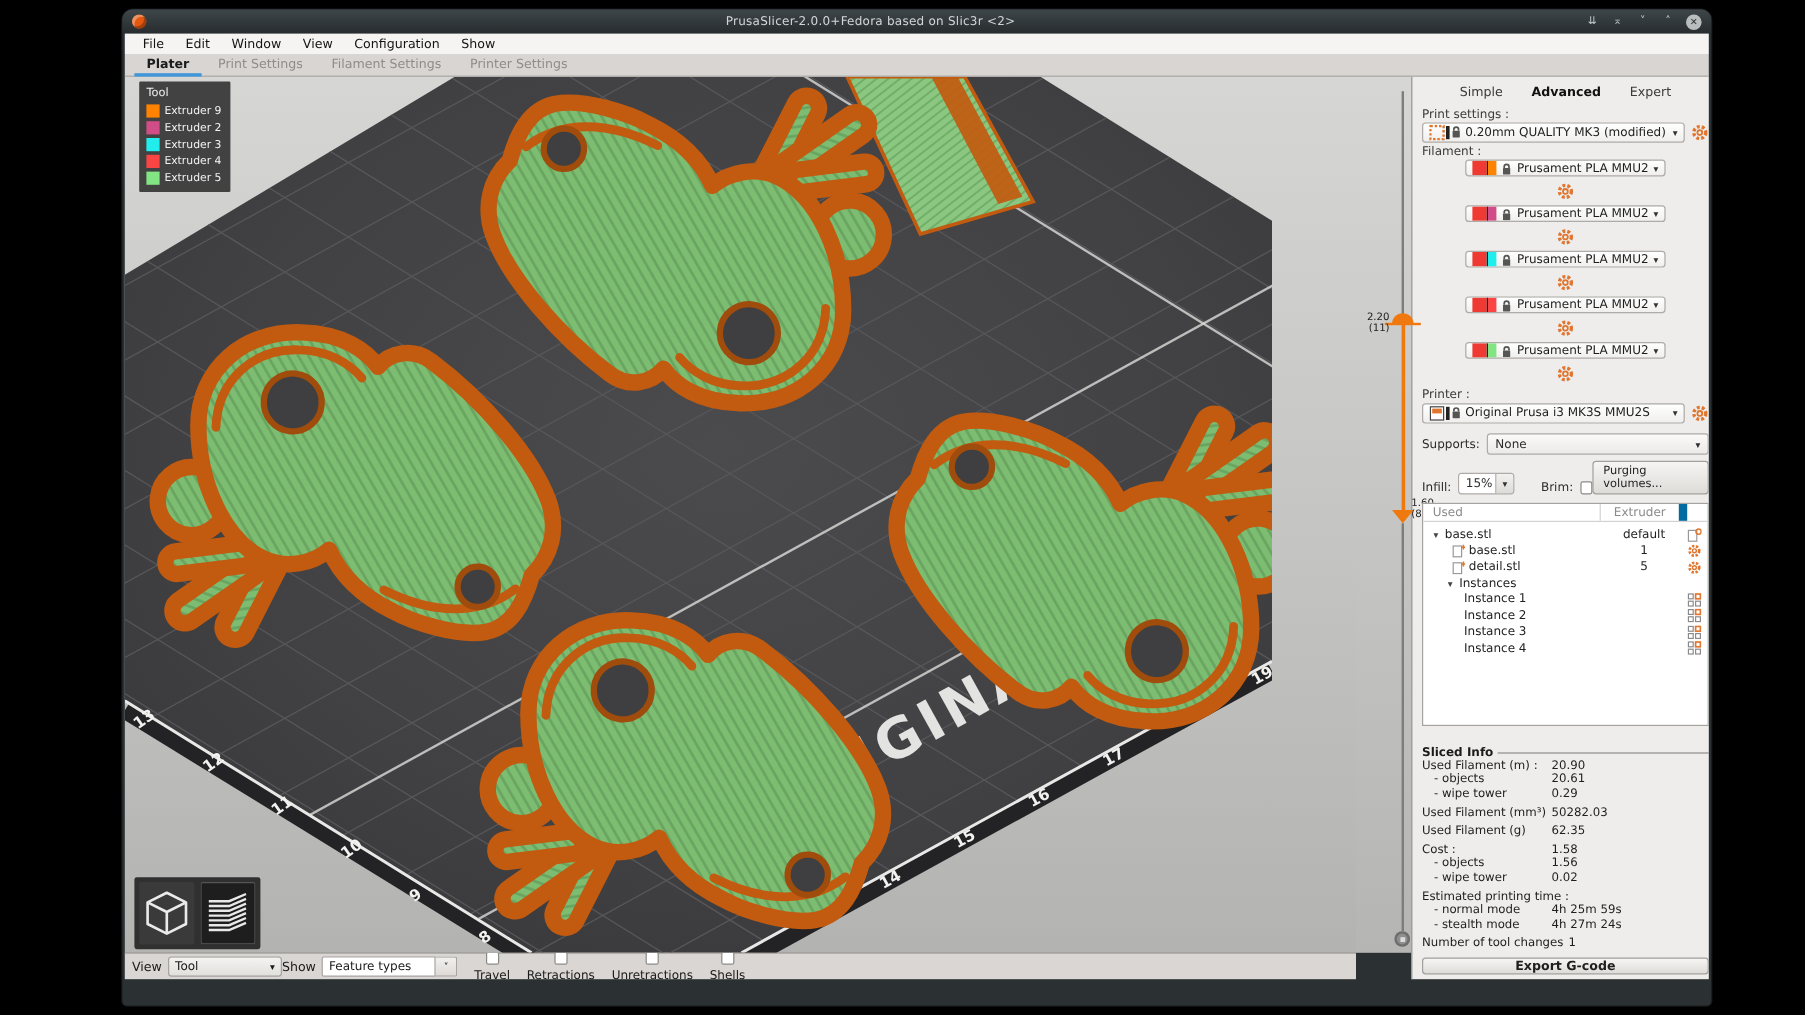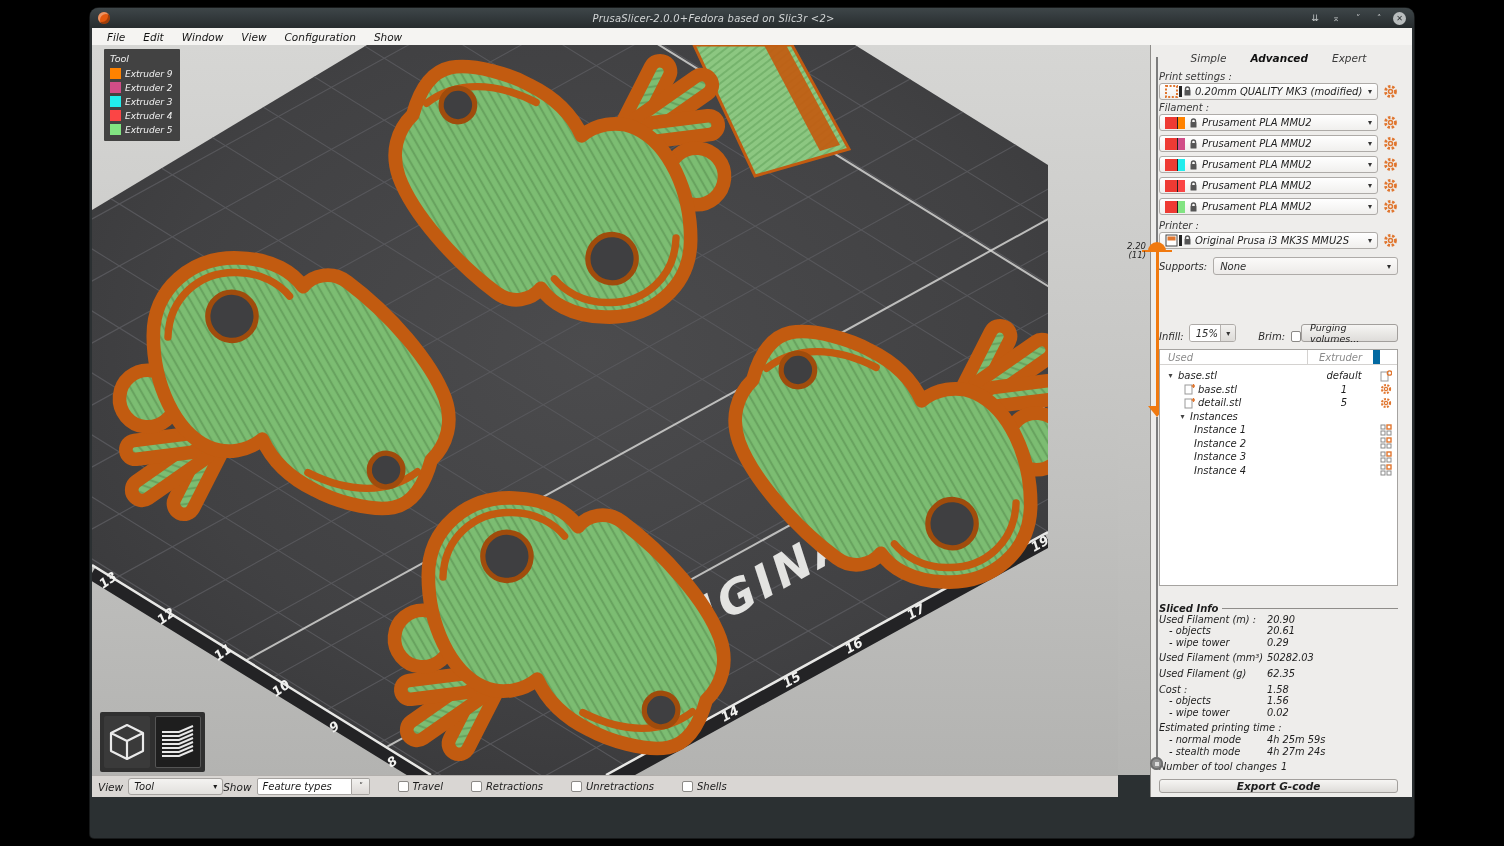--- a/index.html
+++ b/index.html
@@ -1,22 +1,22 @@
 <!DOCTYPE html>
 <html><head>
 <meta charset="utf-8">
 <style>
   * { margin:0; padding:0; box-sizing:border-box; }
   html,body { width:1504px; height:846px; background:#000; font-family:"DejaVu Sans", sans-serif; overflow:hidden; }
   .screen { position:relative; width:1504px; height:846px; background:#000; }
 
   
-  .window { position:absolute; left:90px; top:8px; width:1324px; height:830px;
+  .window { position:absolute; left:102px; top:8px; width:1324px; height:830px;
             background:#2b3032; border-radius:9px 9px 4px 4px;
-            box-shadow:0 0 0 1px #17191a, 0 6px 18px rgba(0,0,0,.6);font-style:italic; }
+            box-shadow:0 0 0 1px #17191a, 0 6px 18px rgba(0,0,0,.6); }
   .titlebar { height:20px; display:flex; align-items:center; padding:0 8px;
               background:linear-gradient(#3e4649,#272c2e); border-radius:8px 8px 0 0; color:#ccd0d1; }
   .app-icon { width:12px; height:12px; border-radius:50%; background:#e4590f;
               box-shadow:inset -2px -2px 0 rgba(0,0,0,.3), inset 2px 2px 0 rgba(255,255,255,.35); margin-right:8px; }
   .win-title { flex:1; text-align:center; font-size:10px; color:#d2d5d6; letter-spacing:.2px; }
   .win-controls { display:flex; gap:9px; align-items:center; }
   .win-btn { font-size:9px; color:#c2c6c7; width:12px; text-align:center; cursor:default; }
   .win-btn.close { width:13px; height:13px; line-height:13px; border-radius:50%; background:#b9bdbe; color:#2b3032; font-size:8px; font-weight:bold; }
 
   .menubar { height:17px; background:#f5f4f2; display:flex; align-items:center; padding-left:6px; margin:0 2px; }
@@ -55,49 +55,49 @@
   .sl-handle-down { position:absolute; left:30px; top:361px; width:0; height:0;
                     border-left:9px solid transparent; border-right:9px solid transparent; border-top:11px solid #f0790f; }
   .sl-label { position:absolute; font-size:8.5px; color:#1f1f1f; line-height:9px; }
   .sl-label.upper { left:0; top:197px; width:28px; text-align:right; }
   .sl-label.lower { left:46px; top:352px; text-align:left; }
   .sl-lock { position:absolute; left:32px; top:712px; width:13px; height:13px; border-radius:50%;
              background:#8f8f8f; box-shadow:inset 0 0 0 2px #6e6e6e; }
   .sl-lock::after { content:""; position:absolute; left:4.5px; top:4.5px; width:4px; height:4px; background:#dcdcdc; }
 
   
-  .panel { width:294px; background:#eeedeb; border-left:1px solid #8f8d8a; padding:4px 14px 4px 8px;
+  .panel { width:294px; background:#eeedeb; border-left:1px solid #8f8d8a; padding:4px 0 4px 8px;
            display:flex; flex-direction:column; font-size:10px; color:#2c2c2c; }
   .mode-tabs { display:flex; justify-content:center; gap:24px; padding:3px 0 5px; }
   .mode-tab { font-size:10.5px; color:#3a3a3a; }
   .mode-tab.active { font-weight:bold; color:#111; }
   .fld-label { font-size:10px; color:#3a3a3a; margin:2px 0 1px; }
   .combo-row { display:flex; align-items:center; gap:5px; }
   .combo { flex:1; height:17px; display:flex; align-items:center; gap:4px; padding:0 5px;
            border:1px solid #aeaba8; border-radius:3px; background:linear-gradient(#ffffff,#f0efed);
            font-size:10px; color:#1e1e1e; overflow:hidden; white-space:nowrap; }
   .combo .arrow { margin-left:auto; font-size:8px; color:#333; }
-  .filament-row { margin-top:4px; }
+  .filament-row { margin-top:4px;flex-direction:column; }
   .sw { flex:none; display:inline-block; height:12px; }
   .sw-red { width:12px; background:#ee3a33; }
   .sw-col { width:8px; border-left:1px solid #222; }
   .mini { flex:none; }
   .gear { flex:none; width:15px; height:15px; }
   .support-row { display:flex; align-items:center; gap:6px; margin-top:8px; }
   .support-combo { flex:1; height:18px; display:flex; align-items:center; padding:0 6px;
                    border:1px solid #aeaba8; border-radius:3px; background:linear-gradient(#fbfaf9,#eceae8); }
   .infill-row { display:flex; align-items:flex-end; margin-top:5px; }
   .spin-combo { display:flex; height:18px; border:1px solid #aeaba8; border-radius:3px; overflow:hidden; margin-left:5px; }
   .spin-text { width:34px; background:#fff; display:flex; align-items:center; padding-left:6px; }
   .spin-btn { width:17px; background:linear-gradient(#f2f1ef,#dddbd8); border-left:1px solid #b5b2af;
               display:flex; align-items:center; justify-content:center; font-size:8px; color:#333; }
   .checkbox { width:11px; height:11px; background:#fff; border:1px solid #8b8986; border-radius:2px; display:inline-block; }
   .btn { border:1px solid #a29f9c; border-radius:3px; background:linear-gradient(#f6f5f3,#dedcd9);
          font-size:9.5px; color:#1e1e1e; display:flex; align-items:center; justify-content:center; }
-  .purge-btn { height:18px; padding:0 8px; margin-left:auto;margin-top:44px; }
+  .purge-btn { height:28px; padding:0 8px; margin-left:auto; }
 
   .object-list { margin-top:7px; height:326px; background:#fff; border:1px solid #a5a3a0; position:relative; overflow:hidden; }
   .ol-header { display:flex; height:15px; align-items:center; border-bottom:1px solid #d4d2d0; color:#8b8b8b; }
   .ol-header .c1 { width:148px; padding-left:8px; border-right:1px solid #d4d2d0; height:100%; display:flex; align-items:center; }
   .ol-header .c2 { width:72px; text-align:center; border-right:7px solid #0369a1; height:100%; display:flex; align-items:center; justify-content:center; }
   .ol-row { display:flex; align-items:center; height:13.5px; color:#1e1e1e; }
   .ol-name { width:148px; display:flex; align-items:center; gap:3px; overflow:hidden; white-space:nowrap; }
   .ol-ext { width:72px; text-align:center; }
   .ol-icon { margin-left:auto; padding-right:5px; display:flex; }
   .exp { font-size:8px; color:#444; width:9px; text-align:center; }
@@ -116,21 +116,21 @@
   
   .bottombar { height:22px; background:#d9d6d3; border-top:1px solid #b2afac; display:flex; align-items:center;
                padding-left:6px; font-size:10.5px; color:#1a1a1a; }
   .bb-combo { width:95px; height:17px; display:flex; align-items:center; padding:0 5px; margin-left:5px;
               border:1px solid #a6a3a0; border-radius:3px; background:linear-gradient(#f4f3f1,#e2e0dd); font-size:10px; }
   .bb-combo .arrow { margin-left:auto; font-size:8px; }
   .bb-entry { width:95px; height:17px; display:flex; align-items:center; padding:0 5px; margin-left:5px;
               border:1px solid #a6a3a0; background:#fff; font-size:10px; border-radius:2px 0 0 2px; }
   .bb-entry-btn { width:18px; height:17px; border:1px solid #a6a3a0; border-left:none; border-radius:0 2px 2px 0;
                   background:linear-gradient(#f2f1ef,#ddd9d6); display:flex; align-items:center; justify-content:center; font-size:8px; }
-  .bb-check { display:flex; align-items:center; gap:4px; margin-left:28px; font-size:10px; }
+  .bb-check { display:flex; align-items:center; gap:4px; margin-left:14px; font-size:10px;flex-direction:column; }
   .statusbar { height:18px; background:#e5e3e0; border-top:1px solid #aeaba8; display:flex; align-items:center;
                padding:0 8px; font-size:10px; color:#1f1f1f; margin:0 2px; }
   .grip { margin-left:auto; }
 </style>
 </head>
 <body>
 
 <div class="screen">
   <div class="window">
 
@@ -148,20 +148,26 @@
 
     <div class="menubar">
       <span class="menu-item">File</span>
       <span class="menu-item">Edit</span>
       <span class="menu-item">Window</span>
       <span class="menu-item">View</span>
       <span class="menu-item">Configuration</span>
       <span class="menu-item">Show</span>
     </div>
 
+    <div class="tabbar">
+      <span class="tab active">Plater</span>
+      <span class="tab">Print Settings</span>
+      <span class="tab">Filament Settings</span>
+      <span class="tab">Printer Settings</span>
+    </div>
 
     <div class="main">
       <div class="workspace">
 
         <div class="viewport">
           <svg class="scene-svg" width="956" height="730" viewBox="0 0 956 730">
             <defs>
               <radialGradient id="bedGrad" cx="52%" cy="42%" r="75%">
                 <stop offset="0%" stop-color="#4b4b4d"></stop>
                 <stop offset="60%" stop-color="#414143"></stop>

